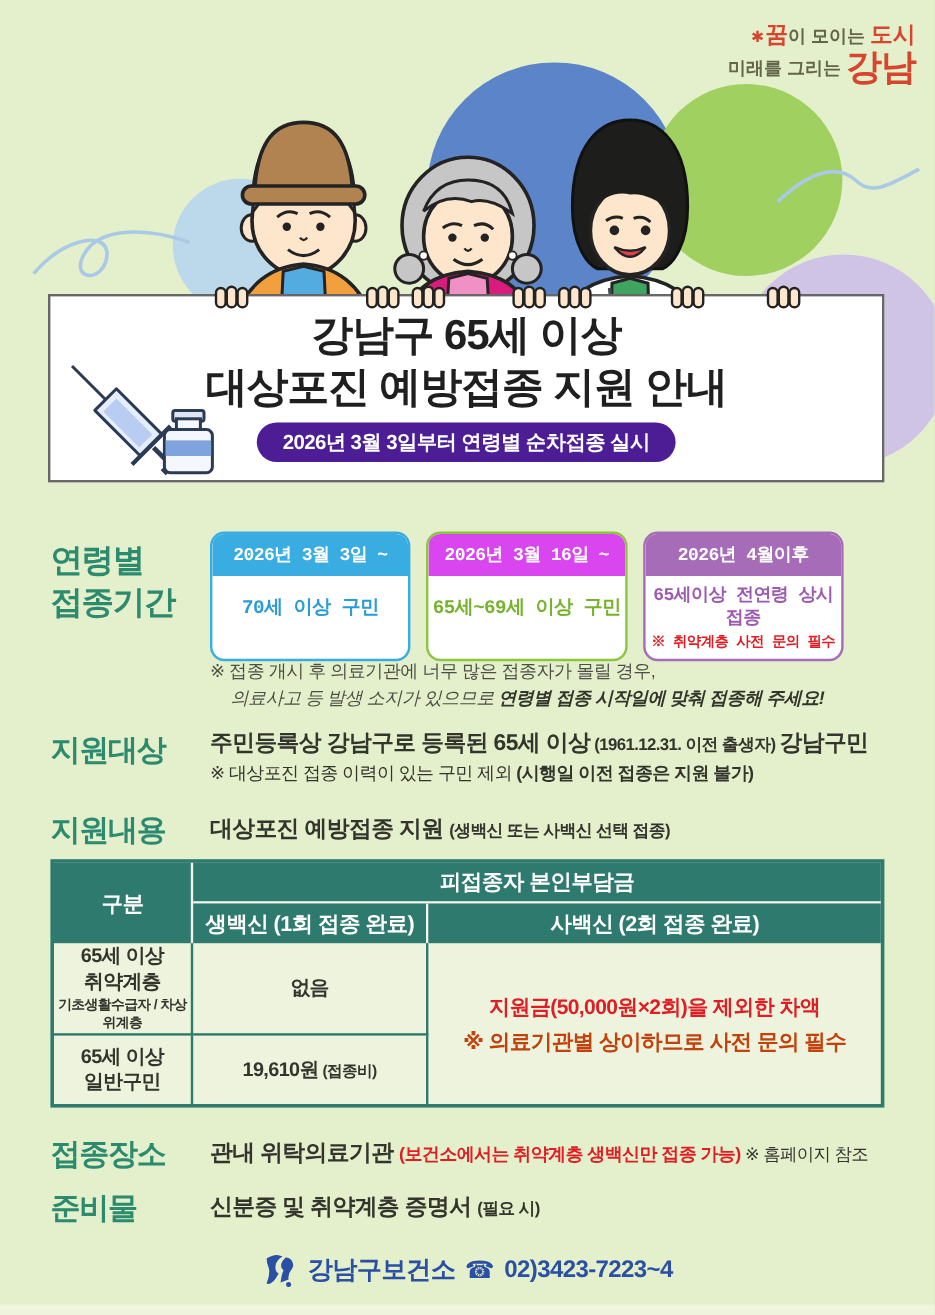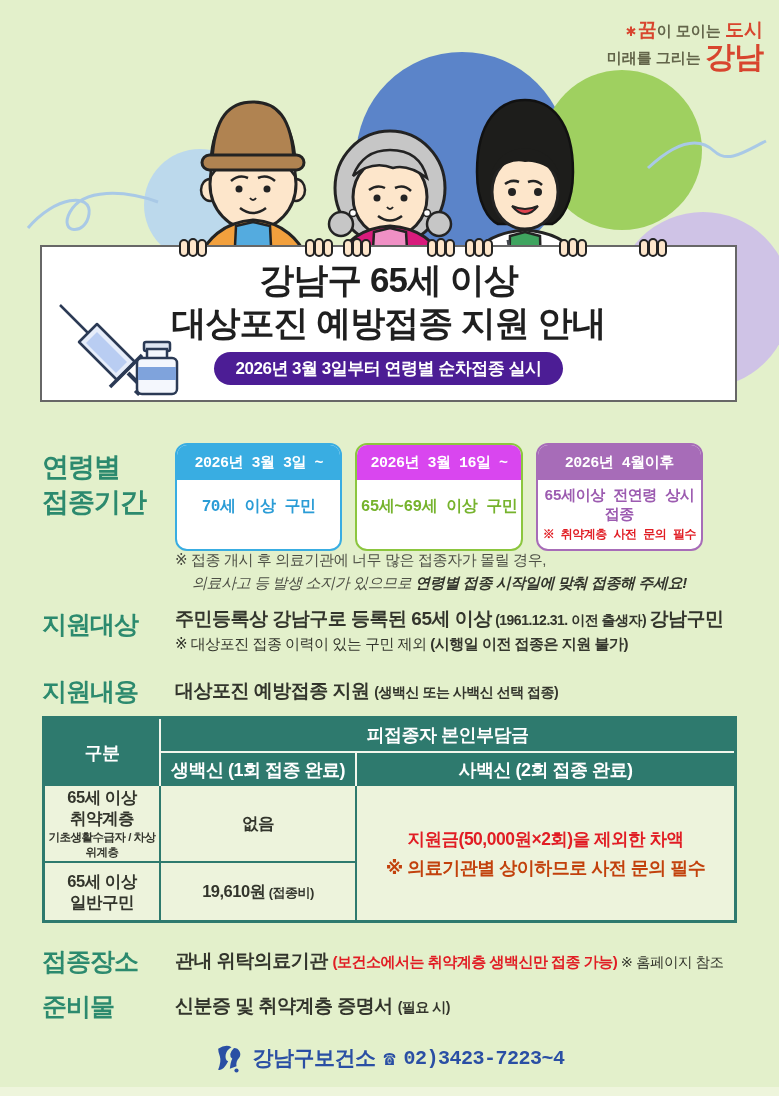--- a/index.html
+++ b/index.html
@@ -85,21 +85,21 @@
   .td-r2c1 { grid-area:4/1/5/2; border-right:2.5px solid #2e7a6e; }
   .td-r2c2 { grid-area:4/2/5/3; border-right:2.5px solid #2e7a6e; }
   .td .strong { font-size:16.5px; font-weight:900; color:#33352c; line-height:1.25; }
   .td .tiny { font-size:11.5px; font-weight:800; color:#33352c; margin-top:2px; }
   .td .amount { font-size:16.5px; font-weight:900; color:#33352c; }
   .td .amount .sm { font-size:13px; font-weight:700; }
   .td-span .redmain { color:#e11d24; font-size:17.5px; font-weight:900; }
   .td-span .rednote2 { color:#c2410c; font-size:18px; font-weight:800; margin-top:5px; }
 
   
-  .footer { position:absolute; left:0; right:0; top:1042px; display:flex; align-items:center; justify-content:center; gap:8px;font-family:Liberation Mono, monospace; }
+  .footer { position:absolute; left:0; right:0; top:1042px; display:flex; align-items:center; justify-content:center; gap:8px; }
   .footer .org { color:#2a4fa4; font-size:21px; font-weight:900; letter-spacing:-0.5px; }
   .footer .phone-ic { color:#2a4fa4; font-size:20px; }
   .footer .phone { color:#2a4fa4; font-size:20px; font-weight:700; letter-spacing:-0.5px; }
   .bottom-strip { position:absolute; left:0; right:0; bottom:0; height:9px; background:#eef5dc; }
 </style>
 </head>
 <body>
 
 <div class="poster">
 

